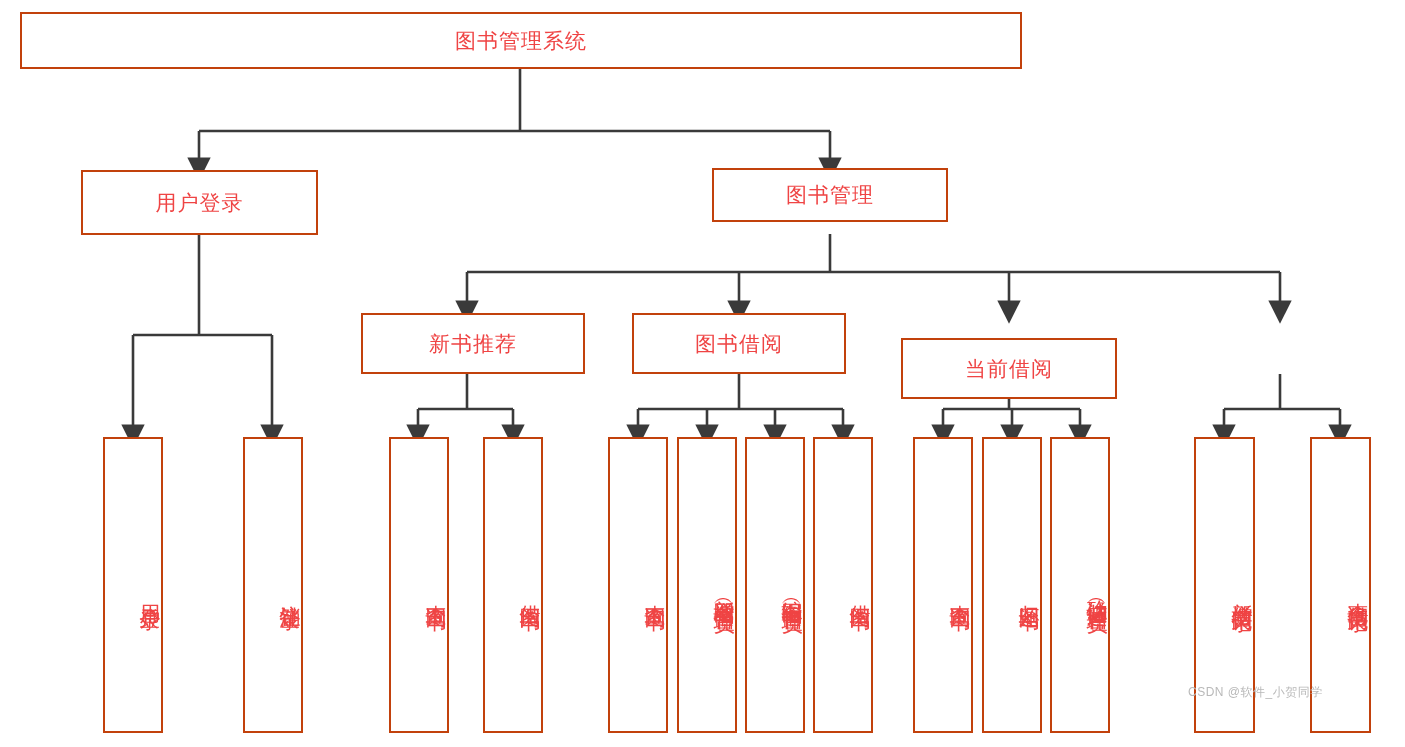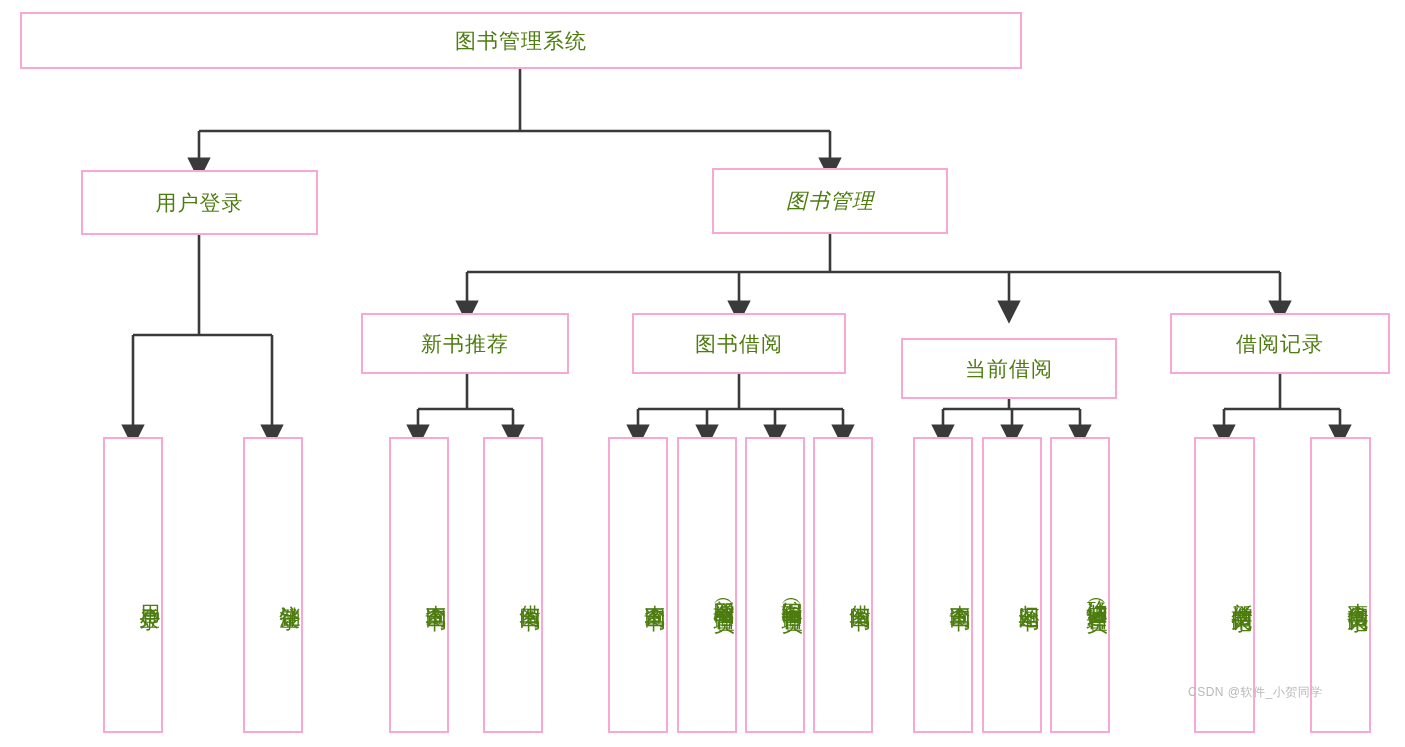--- a/index.html
+++ b/index.html
@@ -22,25 +22,25 @@
     left: 0;
     top: 0;
     width: 1405px;
     height: 747px;
     pointer-events: none;
   }
   .node {
     position: absolute;
     box-sizing: border-box;
     background: #ffffff;
-    border: 2px solid #f9a8d4;
+    border: 2px solid #c2410c;
     display: flex;
     align-items: center;
     justify-content: center;
-    color: #4d7c0f;
+    color: #ef4444;
     z-index: 2;
   }
   .node.h {
     font-size: 21px;
     letter-spacing: 1px;
   }
   .node.v {
     writing-mode: vertical-rl;
     text-orientation: upright;
     font-size: 21px;
@@ -121,35 +121,32 @@
     </g>
   </svg>
 
   <div class="node h" style="left:20px; top:12px; width:1002px; height:57px;">
     <span>图书管理系统</span>
   </div>
 
   <div class="node h" style="left:81px; top:170px; width:237px; height:65px;">
     <span>用户登录</span>
   </div>
-  <div class="node h" style="left:712px; top:168px; width:236px; height:66px;font-style:italic;">
+  <div class="node h" style="left:712px; top:168px; width:236px; height:54px;">
     <span>图书管理</span>
   </div>
 
-  <div class="node h" style="left:361px; top:313px; width:208px; height:61px;">
+  <div class="node h" style="left:361px; top:313px; width:224px; height:61px;">
     <span>新书推荐</span>
   </div>
   <div class="node h" style="left:632px; top:313px; width:214px; height:61px;text-align:center;">
     <span>图书借阅</span>
   </div>
   <div class="node h" style="left:901px; top:313px; width:216px; height:61px;margin-top:25px;">
     <span>当前借阅</span>
-  </div>
-  <div class="node h" style="left:1170px; top:313px; width:220px; height:61px;">
-    <span>借阅记录</span>
   </div>
 
   <div class="node v" style="left:103px; top:437px; width:60px; height:296px;">
     <span>用户登录</span>
   </div>
   <div class="node v" style="left:243px; top:437px; width:60px; height:296px;">
     <span>注销登录</span>
   </div>
 
   <div class="node v" style="left:389px; top:437px; width:60px; height:296px;">

